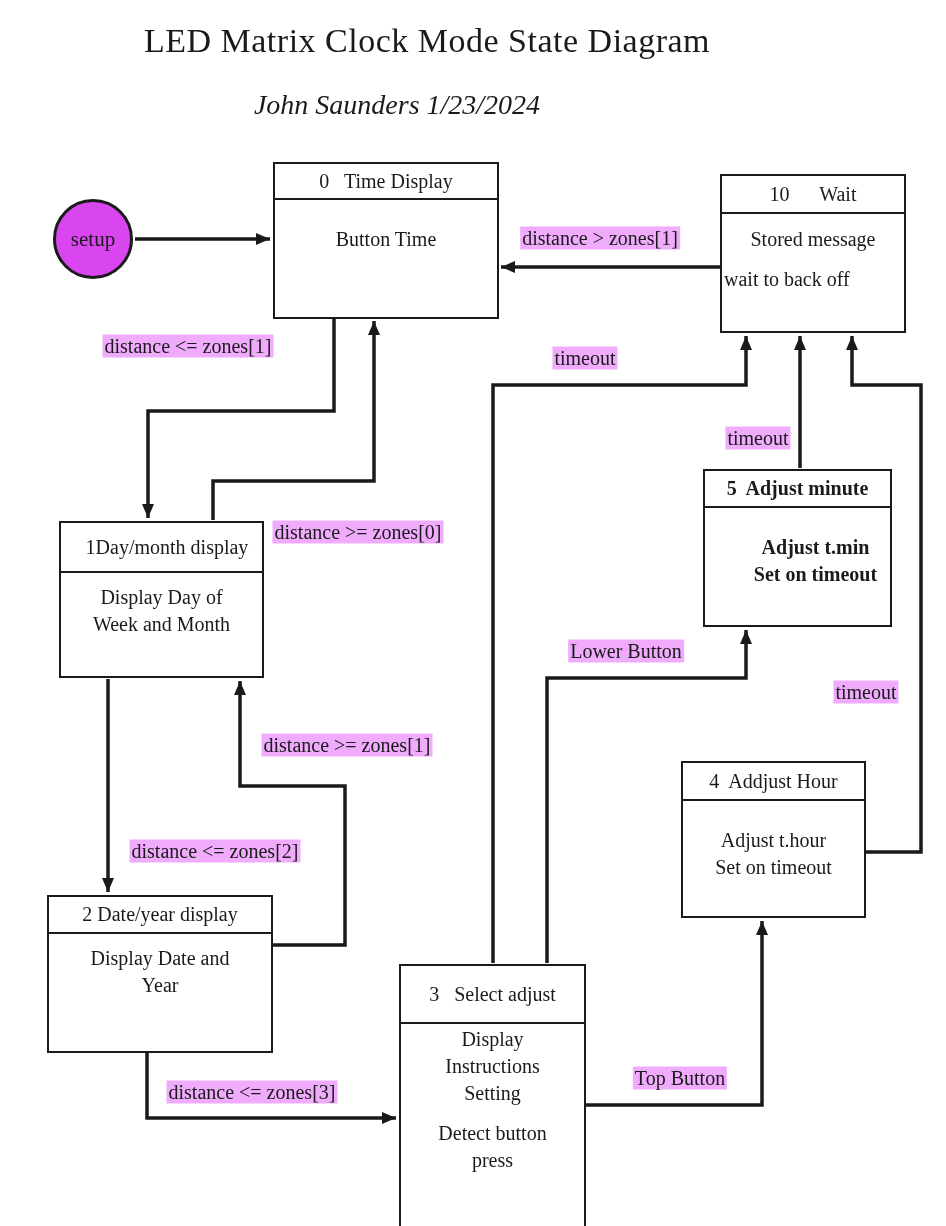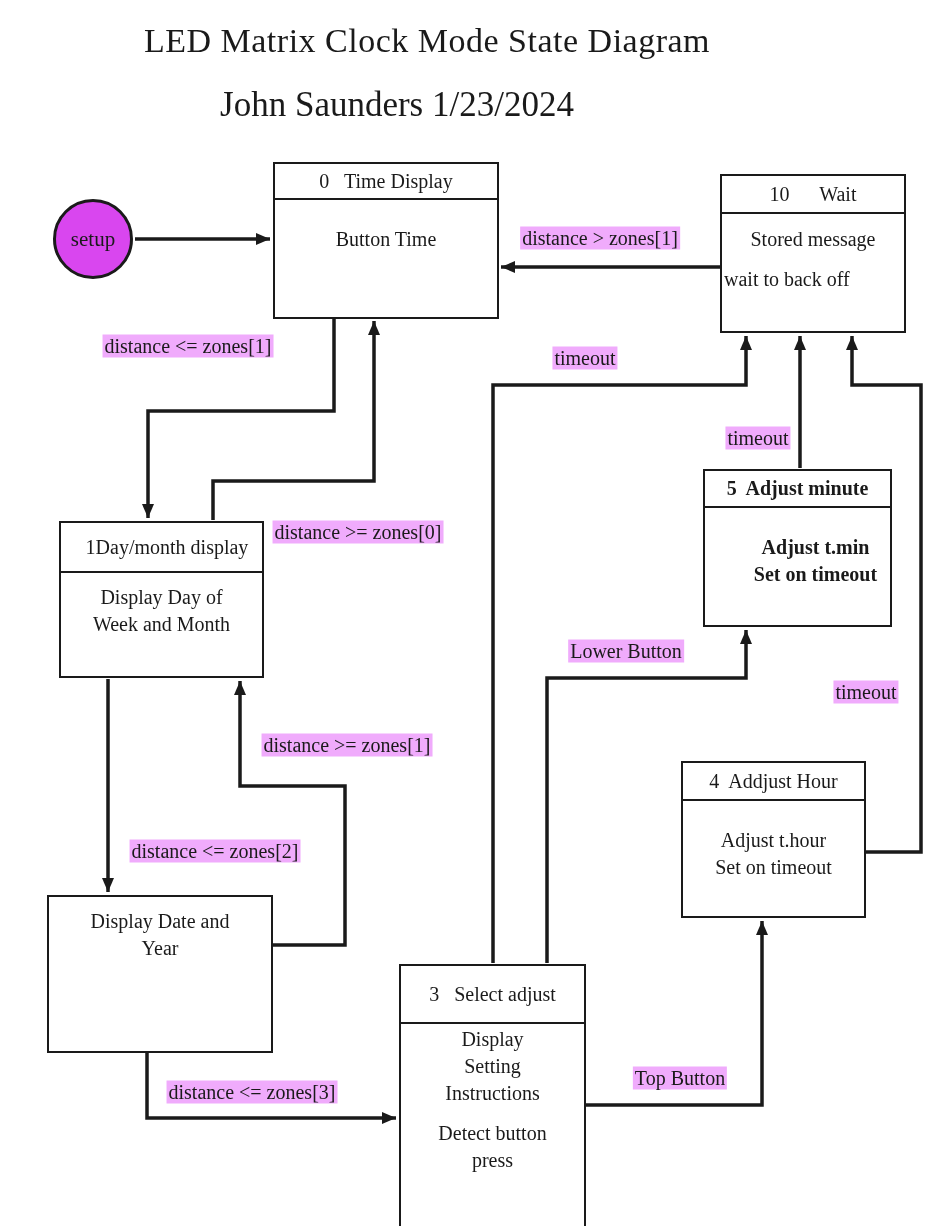--- a/index.html
+++ b/index.html
@@ -13,21 +13,21 @@
     overflow: hidden;
   }
   #wires { position: absolute; left: 0; top: 0; z-index: 1; }
   .t-line { fill: none; stroke: #1a1a1a; stroke-width: 3.5; }
   .title {
     position: absolute; transform: translate(-50%, -50%);
     font-size: 34px; white-space: pre; letter-spacing: 0.5px;
   }
   .subtitle {
     position: absolute; transform: translate(-50%, -50%);
-    font-size: 35px; white-space: pre;
+    font-size: 28px; white-space: pre; font-style: italic;
   }
   .state-box {
     position: absolute; box-sizing: border-box;
     border: 2px solid #1a1a1a; background: #ffffff; z-index: 2;
   }
   .state-header {
     box-sizing: border-box; border-bottom: 2px solid #1a1a1a;
     display: flex; align-items: center; justify-content: center;
     font-size: 20px; white-space: pre;
   }
@@ -97,32 +97,33 @@
 
   <div class="state-box" style="left:59px; top:521px; width:205px; height:157px;">
     <div class="state-header" style="height:50px;padding-left:11px;">1Day/month display</div>
     <div class="state-body" style="padding-top:11px;">
       <div class="line">Display Day of</div>
       <div class="line">Week and Month</div>
     </div>
   </div>
 
   <div class="state-box" style="left:47px; top:895px; width:226px; height:158px;">
+    <div class="state-header" style="height:37px;">2 Date/year display</div>
     <div class="state-body" style="padding-top:11px;">
       <div class="line">Display Date and</div>
       <div class="line">Year</div>
     </div>
   </div>
 
   <div class="state-box" style="left:399px; top:964px; width:187px; height:273px;">
     <div class="state-header" style="height:58px;">3   Select adjust</div>
     <div class="state-body" style="padding-top:2px;">
       <div class="line">Display</div>
+      <div class="line">Instructions</div>
       <div class="line">Setting</div>
-      <div class="line">Instructions</div>
       <div class="line gap">Detect button</div>
       <div class="line">press</div>
     </div>
   </div>
 
   <div class="state-box" style="left:703px; top:469px; width:189px; height:158px;font-weight:bold;">
     <div class="state-header" style="height:37px;">5  Adjust minute</div>
     <div class="state-body" style="padding-top:26px;padding-left:36px;">
       <div class="line">Adjust t.min</div>
       <div class="line">Set on timeout</div>

